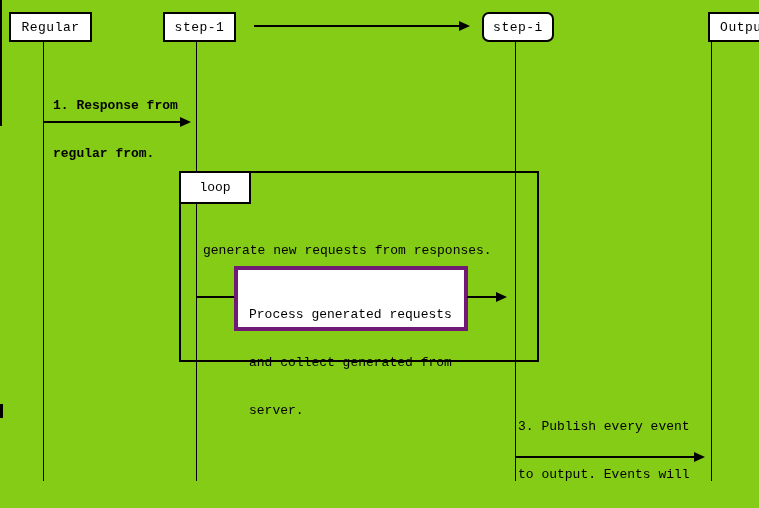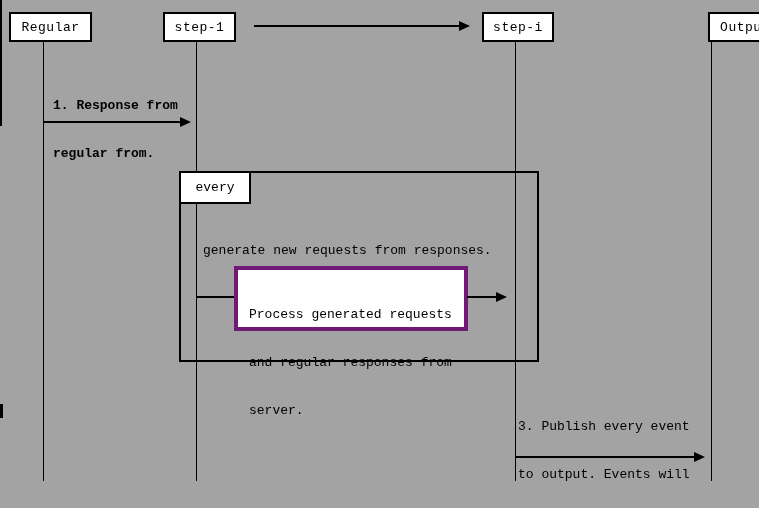--- a/index.html
+++ b/index.html
@@ -4,21 +4,21 @@
 <style>
   html, body {
     margin: 0;
     padding: 0;
     background: #ffffff;
   }
   .canvas {
     position: relative;
     width: 759px;
     height: 508px;
-    background: #a3a3a3;
+    background: #84cc16;
     overflow: hidden;
     color: #000000;
     font-family: "Liberation Mono", "DejaVu Sans Mono", monospace;
   }
   .pbox {
     position: absolute;
     box-sizing: border-box;
     border: 2px solid #000000;
     background: #ffffff;
     display: flex;
@@ -100,21 +100,21 @@
 <body>
 
 <div class="canvas">
 
   <div class="pbox" style="left:9px; top:12px; width:83px; height:30px;">
     <span>Regular</span>
   </div>
   <div class="pbox" style="left:163px; top:12px; width:73px; height:30px;">
     <span>step-1</span>
   </div>
-  <div class="pbox" style="left:482px; top:12px; width:72px; height:30px;">
+  <div class="pbox" style="left:482px; top:12px; width:72px; height:30px;border-radius:7px;">
     <span>step-i</span>
   </div>
   <div class="pbox" style="left:708px; top:12px; width:74px; height:30px;">
     <span>Output</span>
   </div>
 
   <div class="lifeline" style="left:43px;"></div>
   <div class="lifeline" style="left:196px;"></div>
   <div class="lifeline" style="left:515px;"></div>
   <div class="lifeline" style="left:711px;"></div>
@@ -124,30 +124,30 @@
 
   <div class="msg" style="left:53px; top:66px;font-weight:bold;">
     <div>1. Response from</div>
     <div>regular from.</div>
   </div>
   <div class="hline" style="left:43px; top:121px; width:137px;"></div>
   <div class="arrowhead-right" style="left:180px; top:117px;"></div>
 
   <div class="loop-frame"></div>
   <div class="loop-tab">
-    <span>every</span>
+    <span>loop</span>
   </div>
 
   <div class="msg" style="left:203px; top:211px;">
     <div>generate new requests from responses.</div>
   </div>
 
   <div class="process-box">
     <div>Process generated requests</div>
-    <div>and regular responses from</div>
+    <div>and collect generated from</div>
     <div>server.</div>
   </div>
 
   <div class="hline" style="left:196px; top:296px; width:38px;"></div>
 
   <div class="hline" style="left:467px; top:296px; width:29px;"></div>
   <div class="arrowhead-right" style="left:496px; top:292px;"></div>
 
   <div class="msg" style="left:518px; top:387px;">
     <div>3. Publish every event</div>

